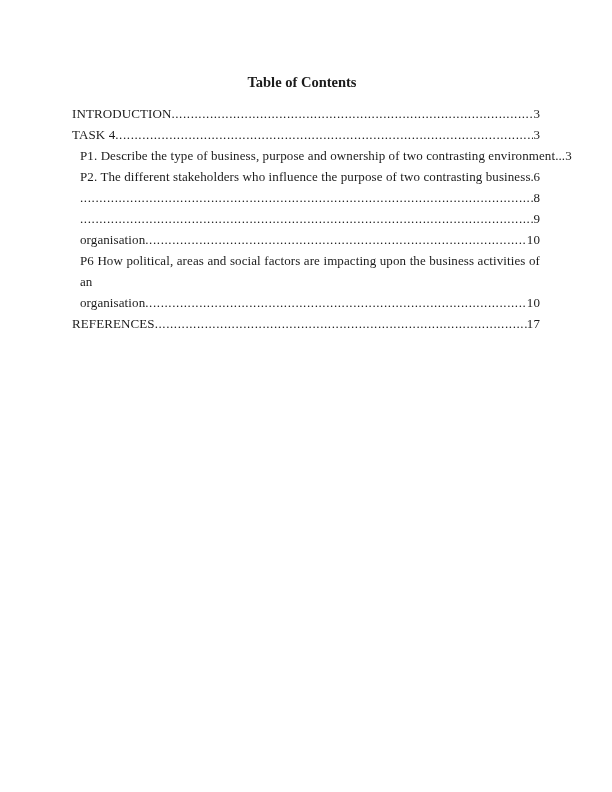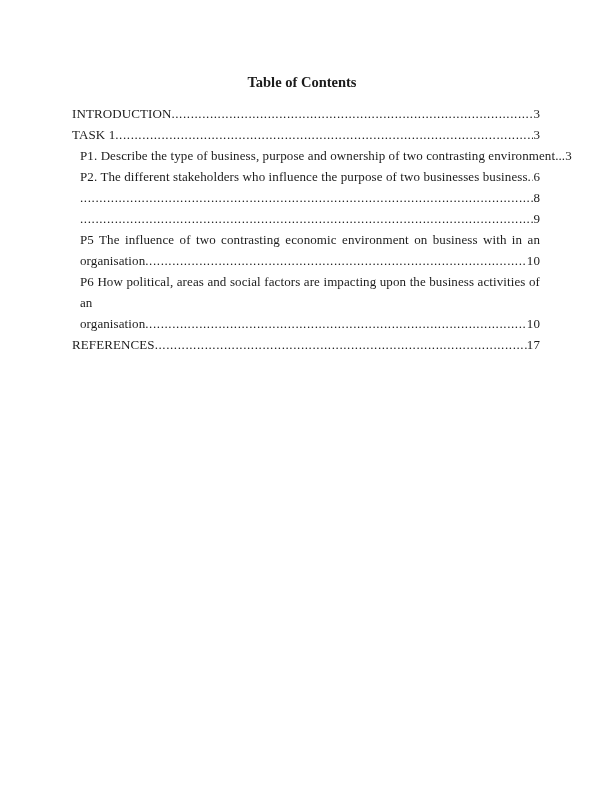--- a/index.html
+++ b/index.html
@@ -65,43 +65,42 @@
 <div class="page">
   <h1 class="doc-title">Table of Contents</h1>
 
   <div class="toc" id="toc-entries">
       <div class="row flexrow lvl0">
         <span class="lbl">INTRODUCTION</span>
         <span class="dots">................................................................................................................................................................................................................................................................................................................................................................................................................</span>
         <span class="pg">3</span>
       </div>
       <div class="row flexrow lvl0">
-        <span class="lbl">TASK 1</span>
+        <span class="lbl">TASK 4</span>
         <span class="dots">................................................................................................................................................................................................................................................................................................................................................................................................................</span>
         <span class="pg">3</span>
       </div>
       <div class="row flexrow lvl1">
         <span class="lbl">P1. Describe the type of business, purpose and ownership of two contrasting environment...</span>
         <span class="dots">................................................................................................................................................................................................................................................................................................................................................................................................................</span>
         <span class="pg">3</span>
       </div>
       <div class="row flexrow lvl1">
-        <span class="lbl">P2. The different stakeholders who influence the purpose of two businesses business</span>
+        <span class="lbl">P2. The different stakeholders who influence the purpose of two contrasting business</span>
         <span class="dots">................................................................................................................................................................................................................................................................................................................................................................................................................</span>
         <span class="pg">6</span>
       </div>
       <div class="row flexrow lvl1">
         <span class="dots">................................................................................................................................................................................................................................................................................................................................................................................................................</span>
         <span class="pg">8</span>
       </div>
       <div class="row flexrow lvl1">
         <span class="dots">................................................................................................................................................................................................................................................................................................................................................................................................................</span>
         <span class="pg">9</span>
       </div>
-      <div class="row just lvl1">P5 The influence of two contrasting economic environment on business with in an</div>
       <div class="row flexrow lvl1">
         <span class="lbl">organisation</span>
         <span class="dots">................................................................................................................................................................................................................................................................................................................................................................................................................</span>
         <span class="pg">10</span>
       </div>
       <div class="row just lvl1">P6 How political, areas and social factors are impacting upon the business activities of an</div>
       <div class="row flexrow lvl1">
         <span class="lbl">organisation</span>
         <span class="dots">................................................................................................................................................................................................................................................................................................................................................................................................................</span>
         <span class="pg">10</span>

